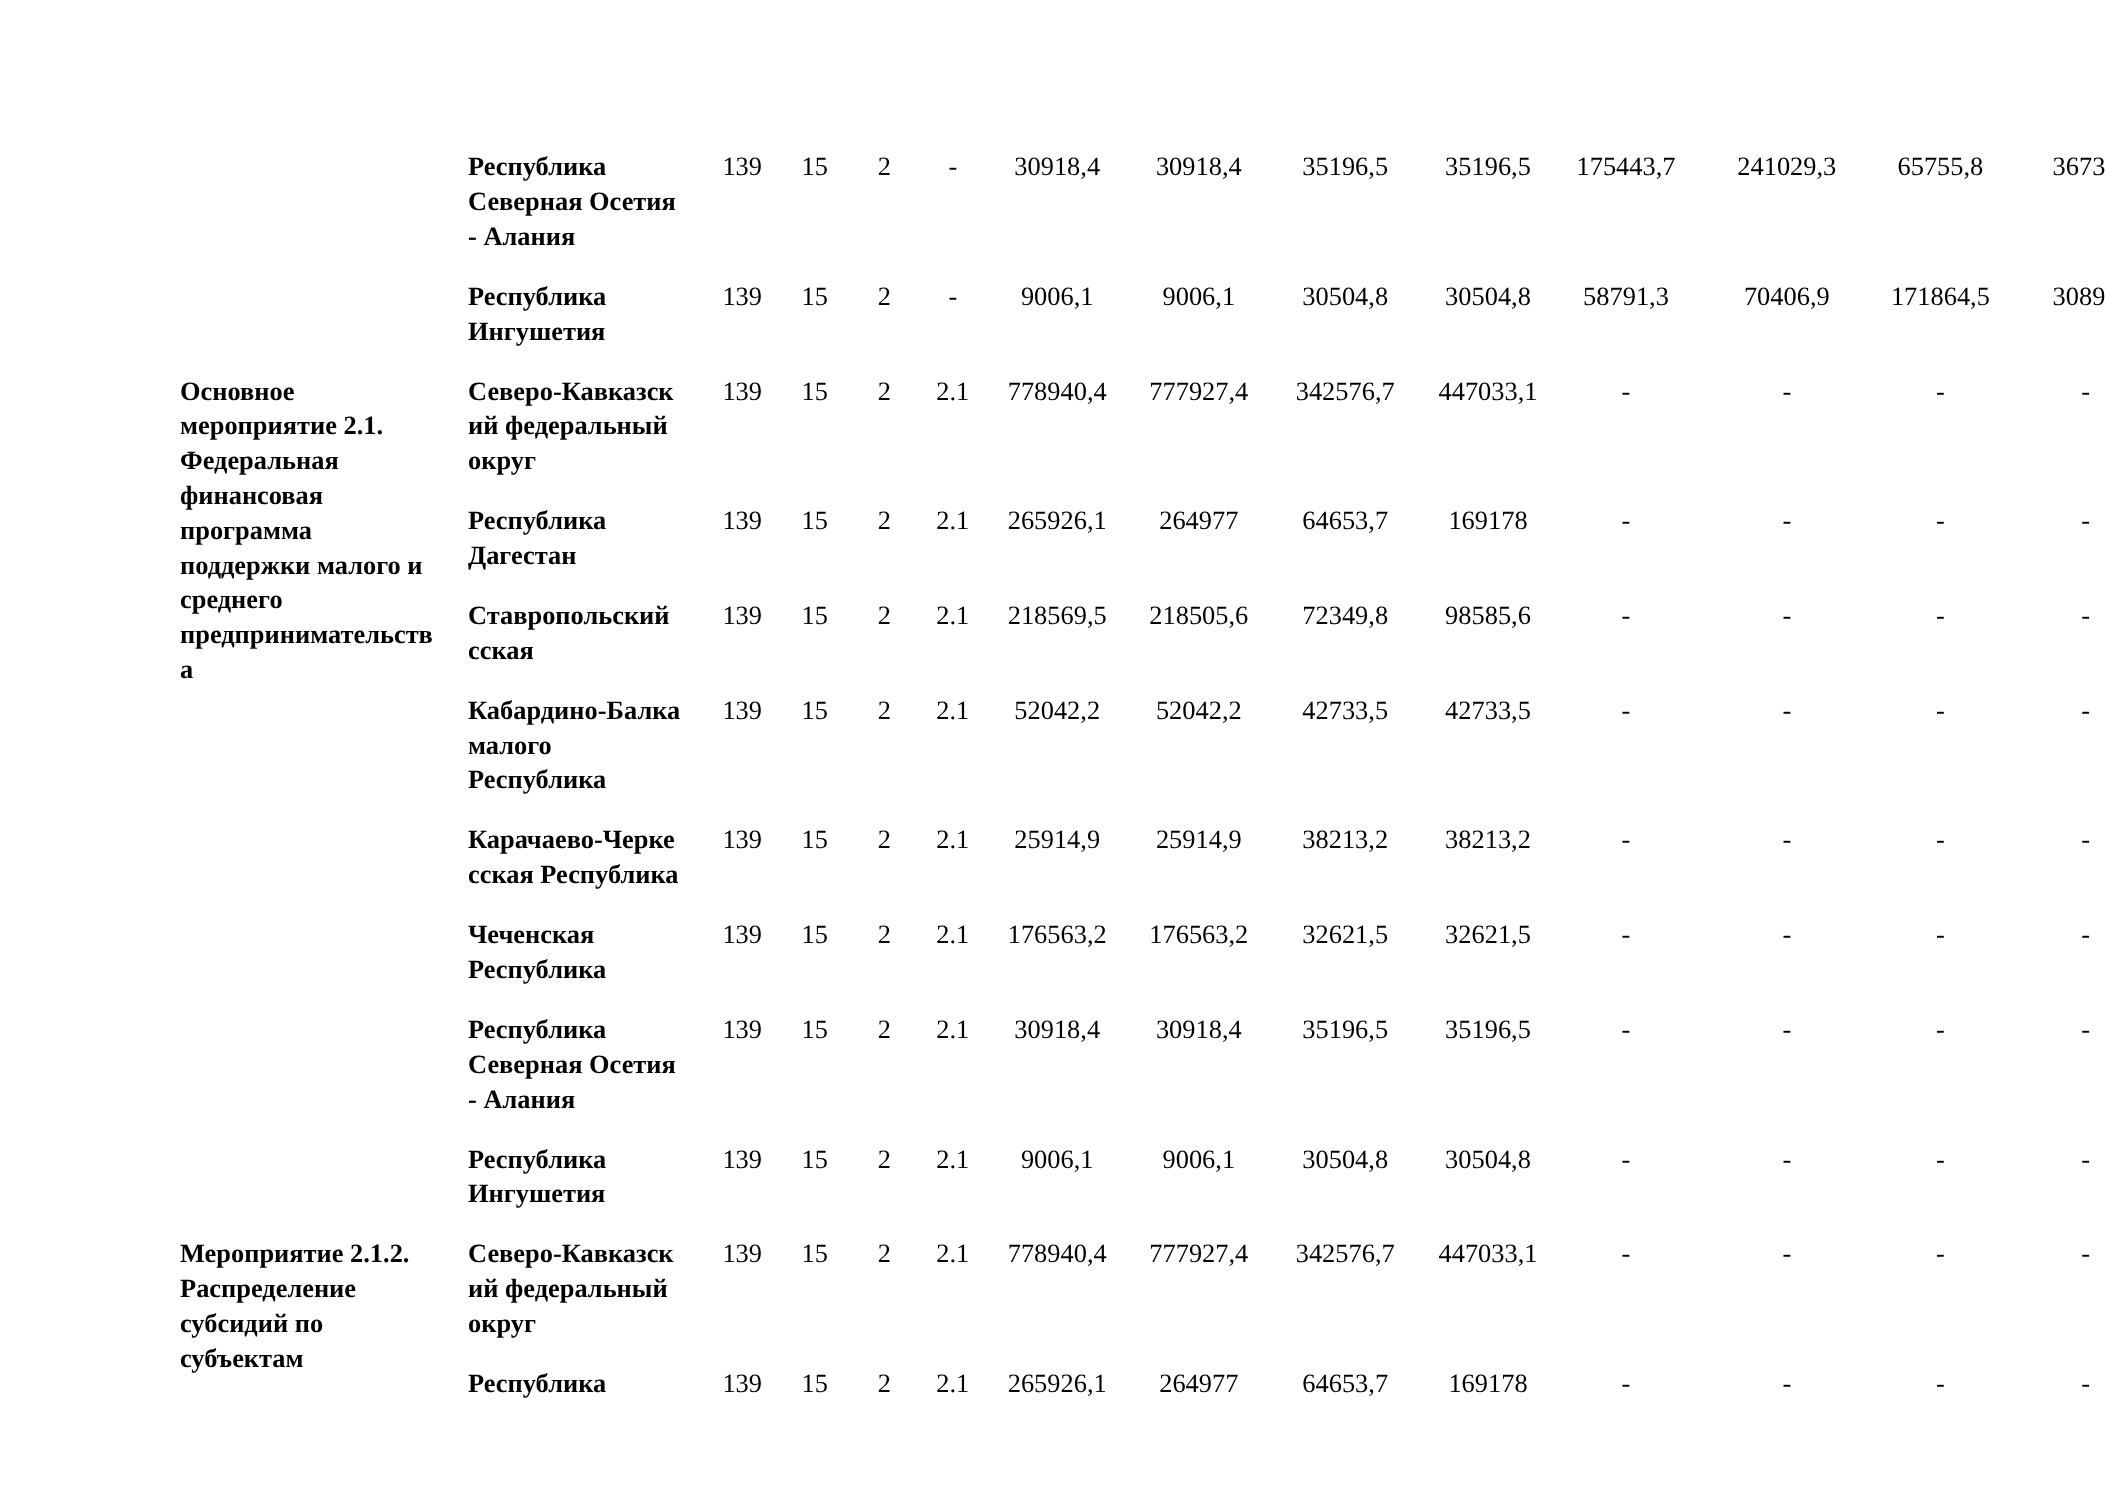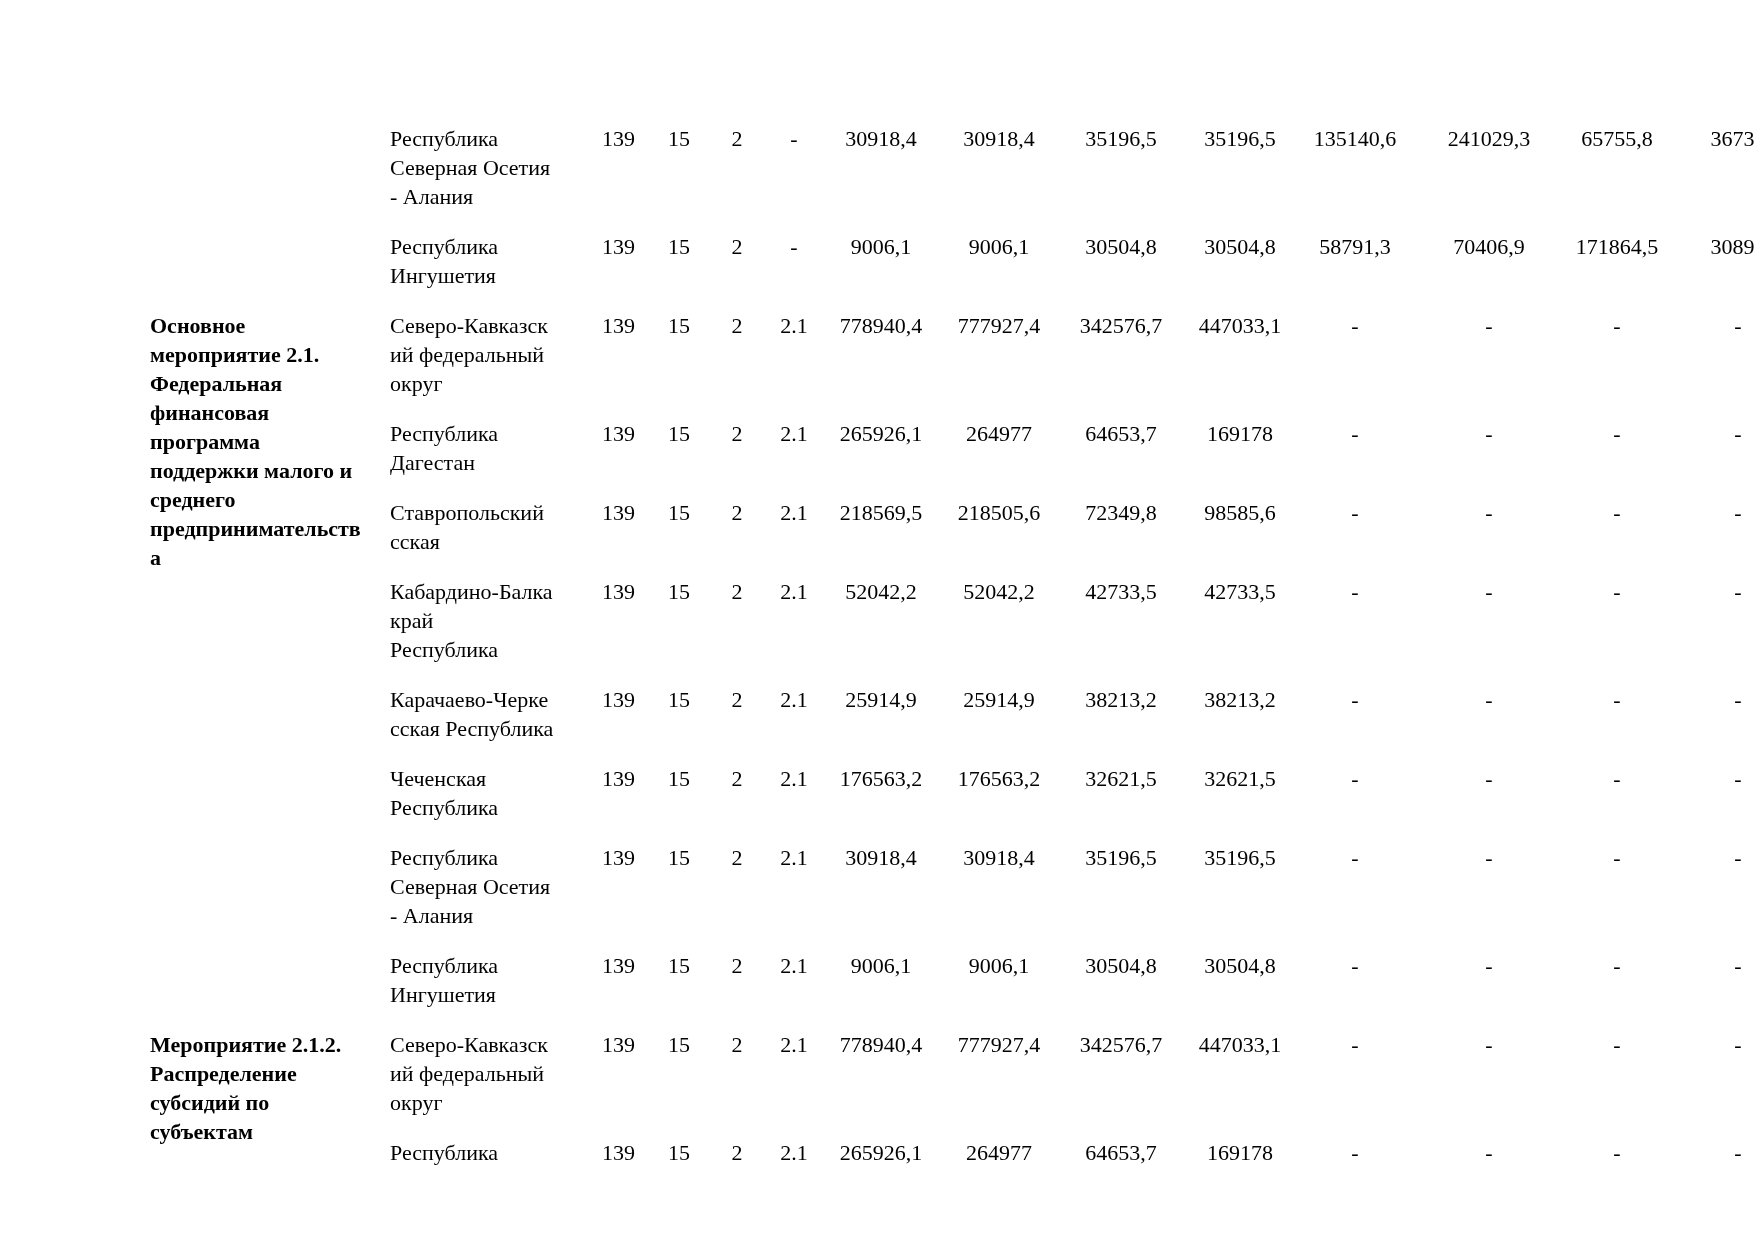--- a/index.html
+++ b/index.html
@@ -33,20 +33,21 @@
   td.c-prog {
     text-align: left;
     white-space: pre-line;
     padding-right: 14px;
     font-weight: bold;
   }
   td.c-region {
     text-align: left;
     white-space: pre-line;
     padding-right: 8px;
+    font-weight: bold;
   }
   td.c-num {
     text-align: center;
     white-space: nowrap;
   }
 </style>
 </head>
 <body>
 
 <table class="doc-table">
@@ -73,21 +74,21 @@
 Северная Осетия
 - Алания</td>
         <td class="c-num">139</td>
         <td class="c-num">15</td>
         <td class="c-num">2</td>
         <td class="c-num">-</td>
         <td class="c-num">30918,4</td>
         <td class="c-num">30918,4</td>
         <td class="c-num">35196,5</td>
         <td class="c-num">35196,5</td>
-        <td class="c-num">135140,6</td>
+        <td class="c-num">175443,7</td>
         <td class="c-num">241029,3</td>
         <td class="c-num">65755,8</td>
         <td class="c-num">36737</td>
       </tr>
       <tr>
         <td class="c-region">Республика
 Ингушетия</td>
         <td class="c-num">139</td>
         <td class="c-num">15</td>
         <td class="c-num">2</td>
@@ -154,21 +155,21 @@
         <td class="c-num">218505,6</td>
         <td class="c-num">72349,8</td>
         <td class="c-num">98585,6</td>
         <td class="c-num">-</td>
         <td class="c-num">-</td>
         <td class="c-num">-</td>
         <td class="c-num">-</td>
       </tr>
       <tr>
         <td class="c-region">Кабардино-Балка
-край
+малого
 Республика</td>
         <td class="c-num">139</td>
         <td class="c-num">15</td>
         <td class="c-num">2</td>
         <td class="c-num">2.1</td>
         <td class="c-num">52042,2</td>
         <td class="c-num">52042,2</td>
         <td class="c-num">42733,5</td>
         <td class="c-num">42733,5</td>
         <td class="c-num">-</td>

